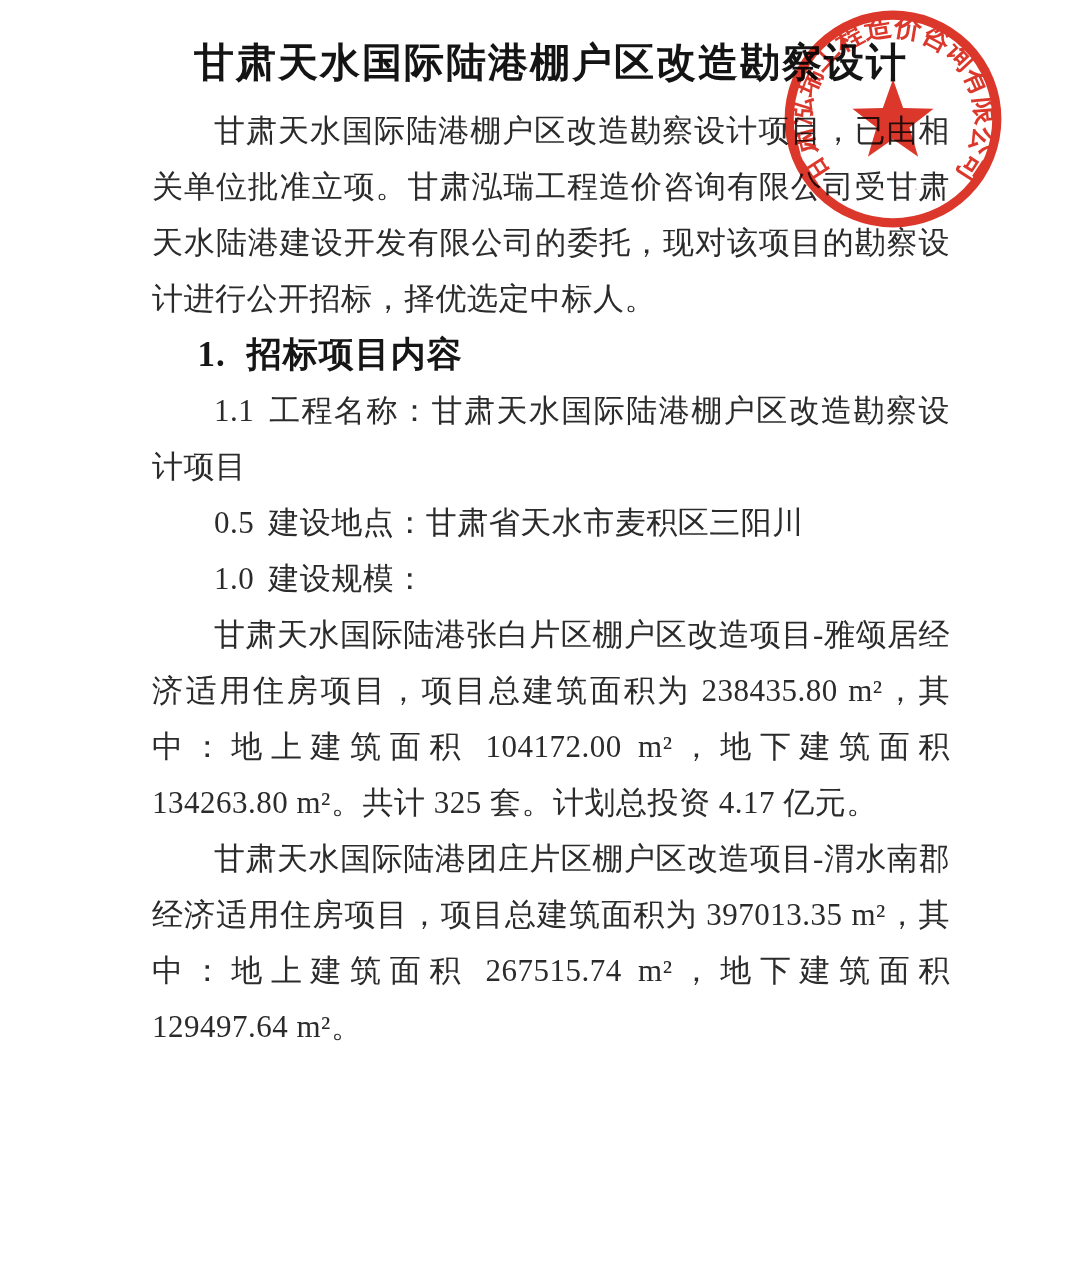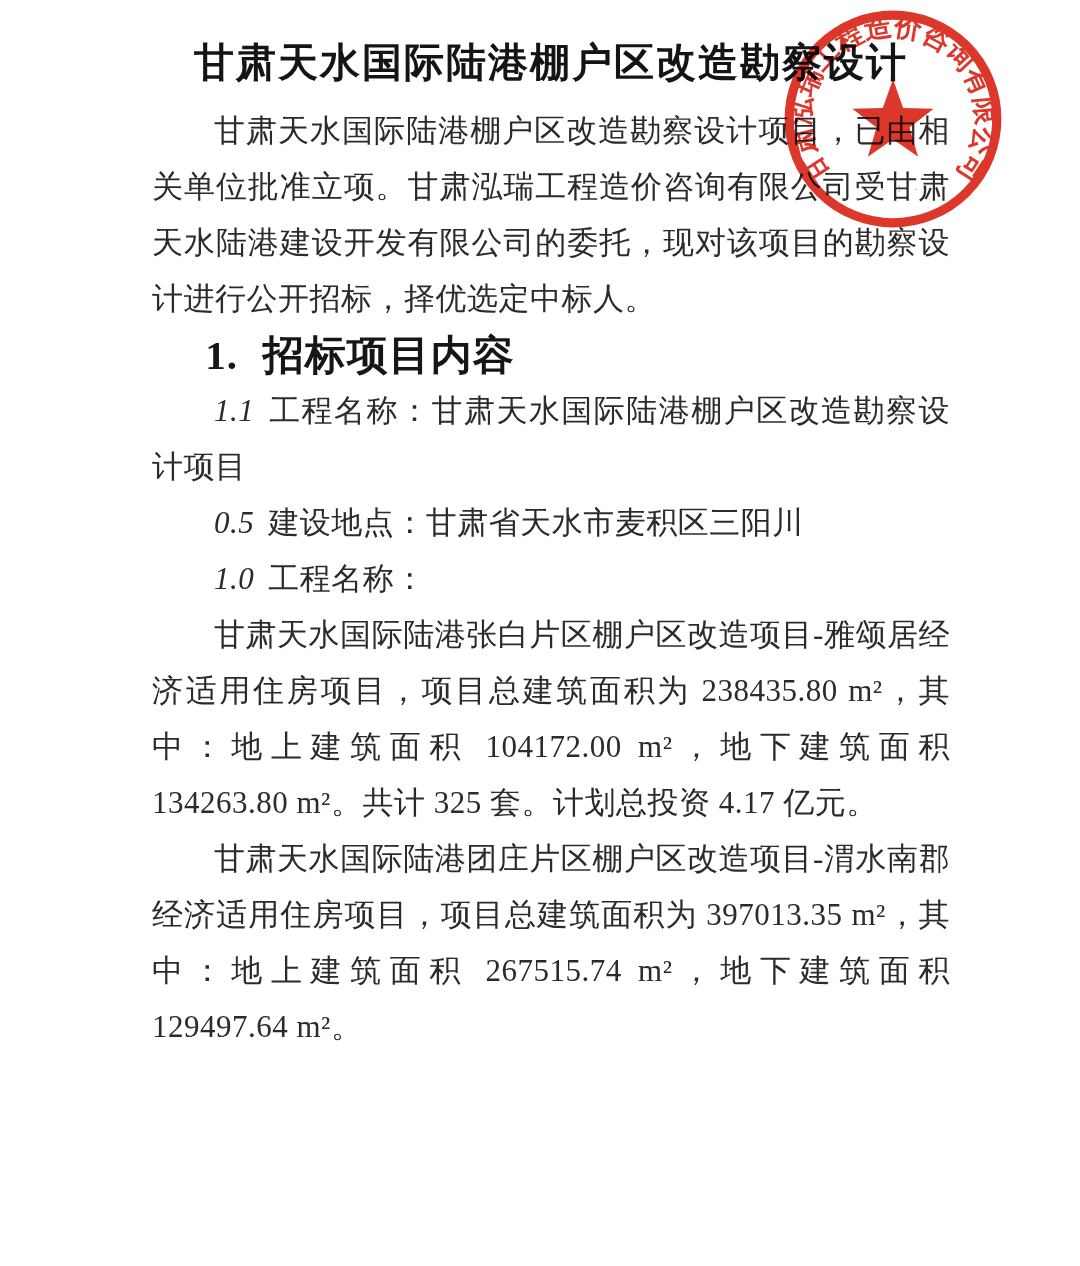--- a/index.html
+++ b/index.html
@@ -29,29 +29,29 @@
     margin:0;
     font-size:31px;
     line-height:56px;
     letter-spacing:0.5px;
     text-align:justify;
     text-indent:2em;
     color:#2b2b2b;
   }
   .section-heading{
     margin:0;
-    font-size:41px;
+    font-size:35px;
     line-height:56px;
     font-weight:700;
     color:#161616;
     text-indent:1.3em;
     letter-spacing:1px;
   }
   .section-heading .heading-no{margin-right:0.6em;}
-  .item-no{margin-right:0.45em;font-style:italic;}
+  .item-no{margin-right:0.45em;}
   
   .seal{
     position:absolute;
     top:4px;
     left:778px;
     width:230px;
     height:230px;
     mix-blend-mode:multiply;
     opacity:0.93;
     pointer-events:none;
@@ -106,21 +106,21 @@
 
     <p class="para">
       <span class="item-no">1.1</span><span>工程名称：甘肃天水国际陆港棚户区改造勘察设计项目</span>
     </p>
 
     <p class="para">
       <span class="item-no">0.5</span><span>建设地点：甘肃省天水市麦积区三阳川</span>
     </p>
 
     <p class="para">
-      <span class="item-no">1.0</span><span>工程名称：</span>
+      <span class="item-no">1.0</span><span>建设规模：</span>
     </p>
 
 
     <p class="para">甘肃天水国际陆港张白片区棚户区改造项目-雅颂居经济适用住房项目，项目总建筑面积为 238435.80 m²，其中：地上建筑面积 104172.00 m²，地下建筑面积 134263.80 m²。共计 325 套。计划总投资 4.17 亿元。</p>
 
     <p class="para">甘肃天水国际陆港团庄片区棚户区改造项目-渭水南郡经济适用住房项目，项目总建筑面积为 397013.35 m²，其中：地上建筑面积 267515.74 m²，地下建筑面积 129497.64 m²。</p>
 
   </div>
 </div>
 

